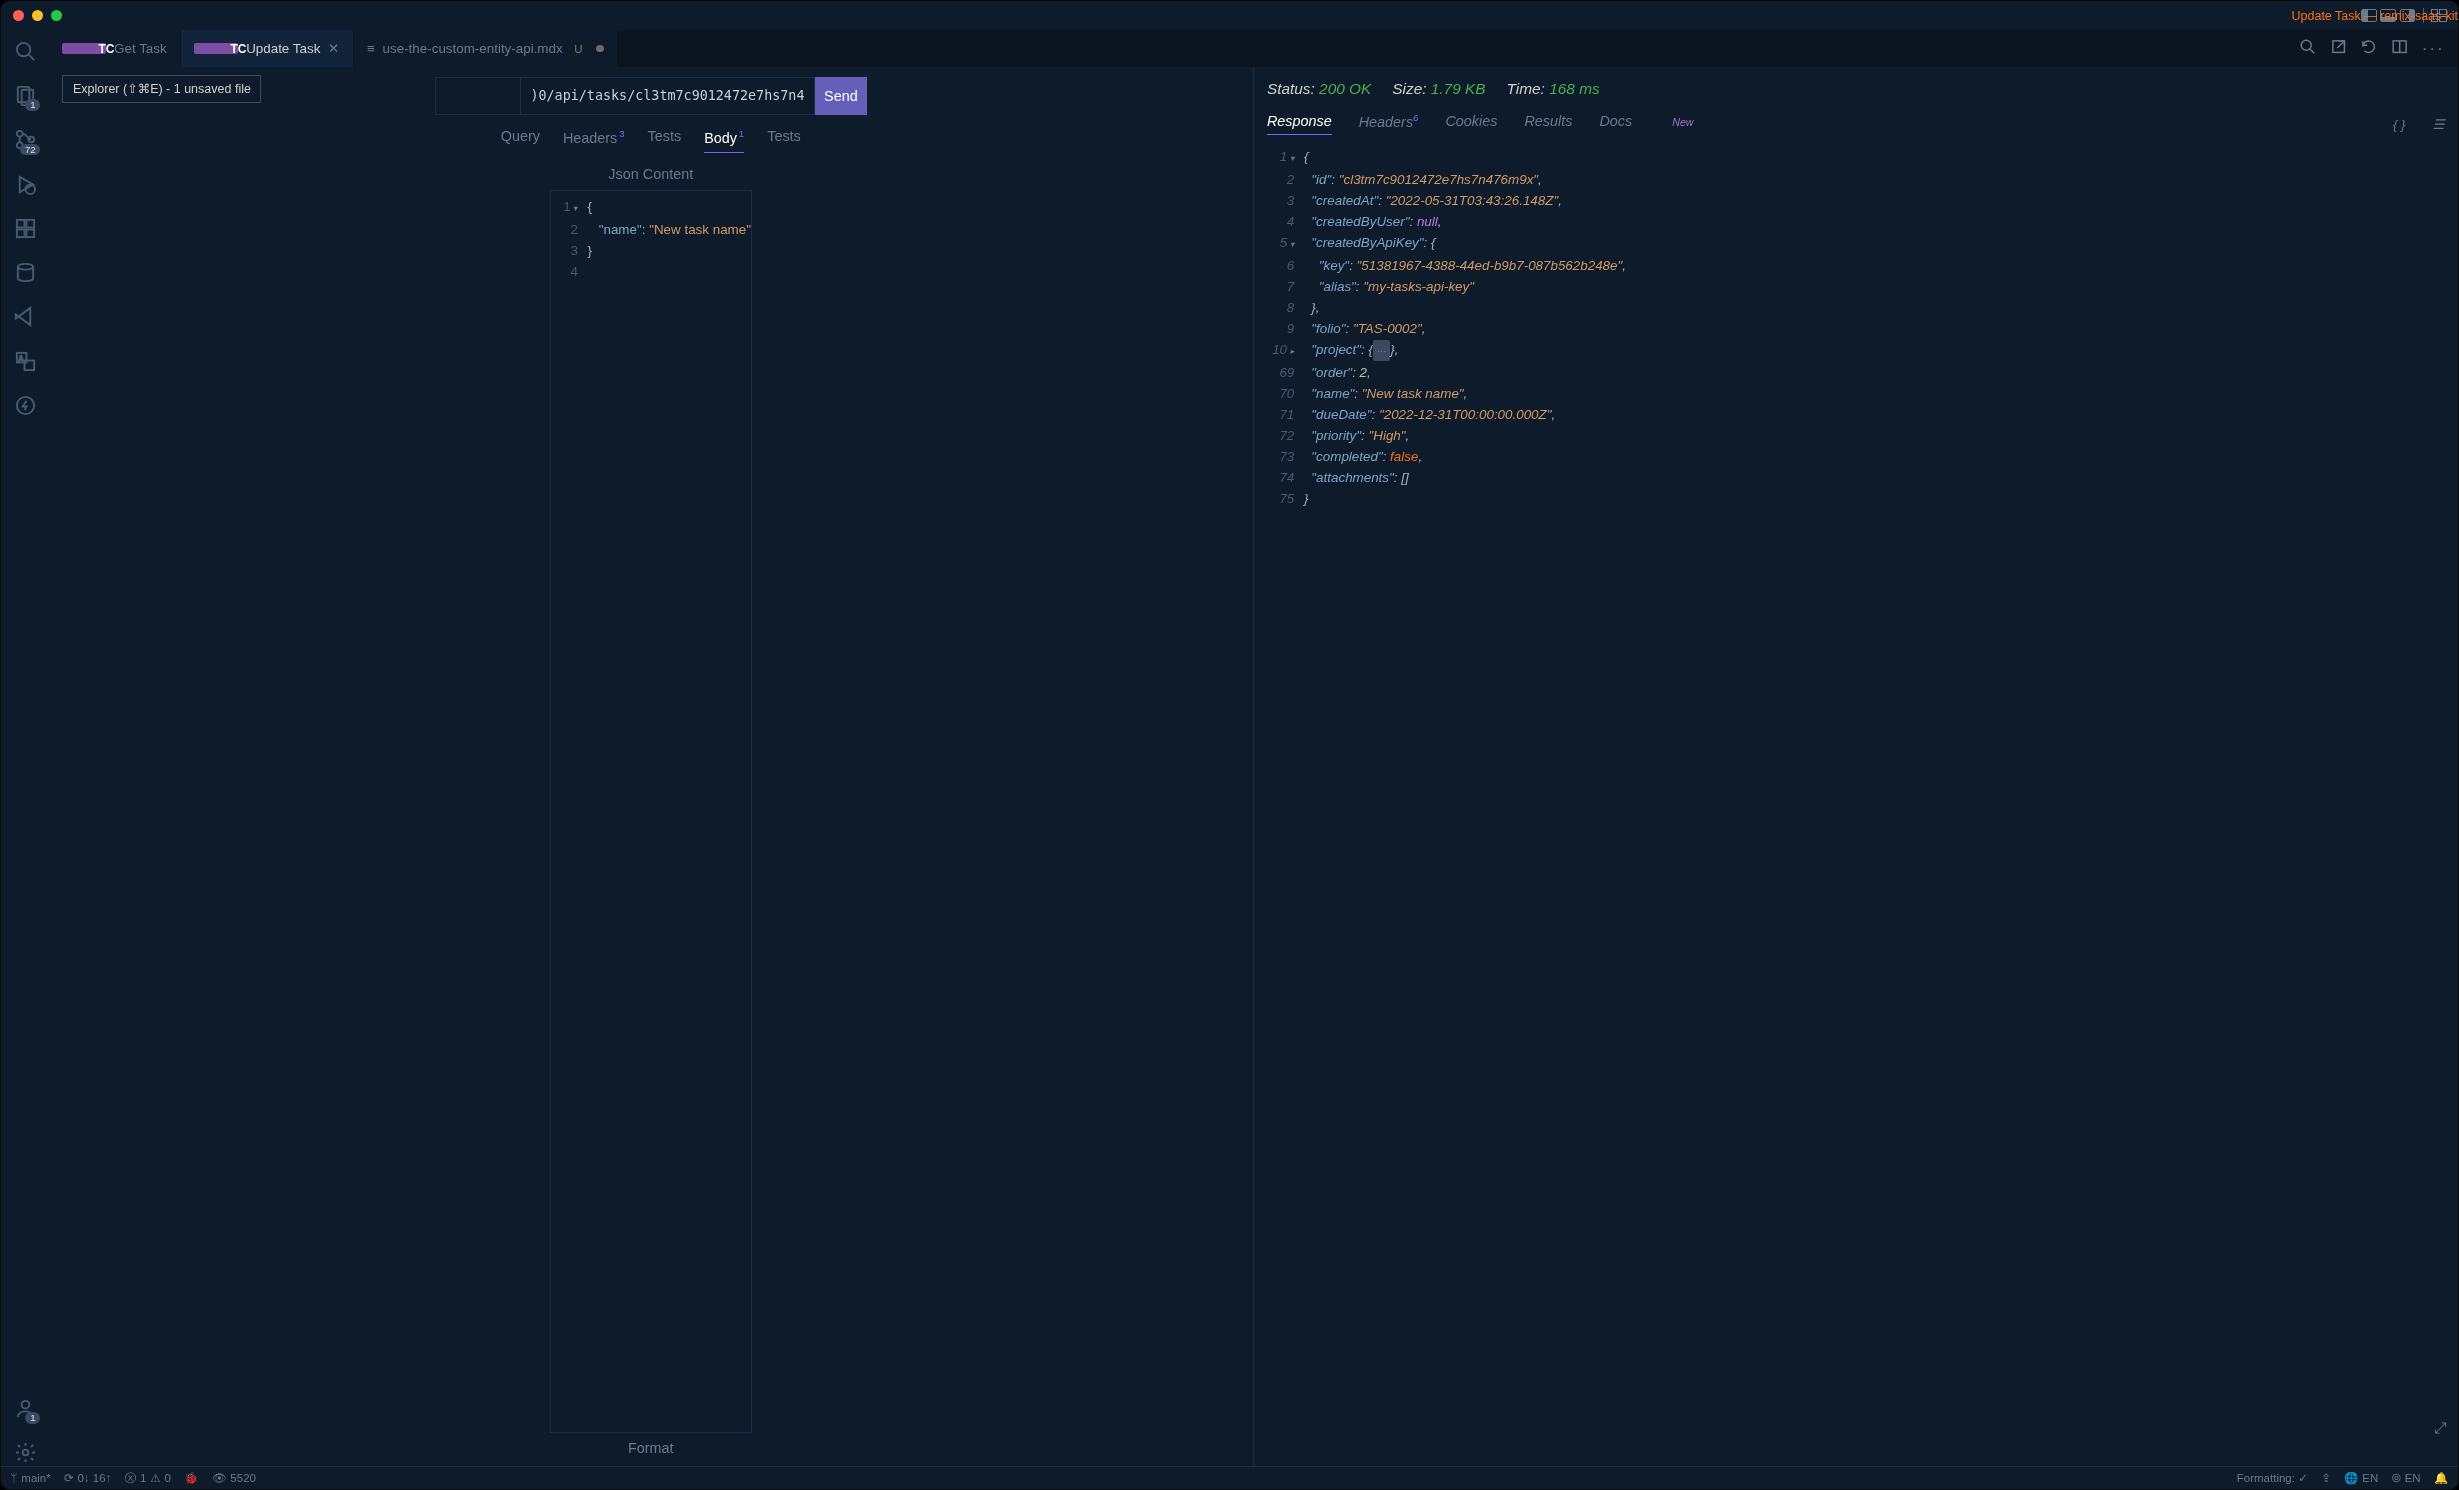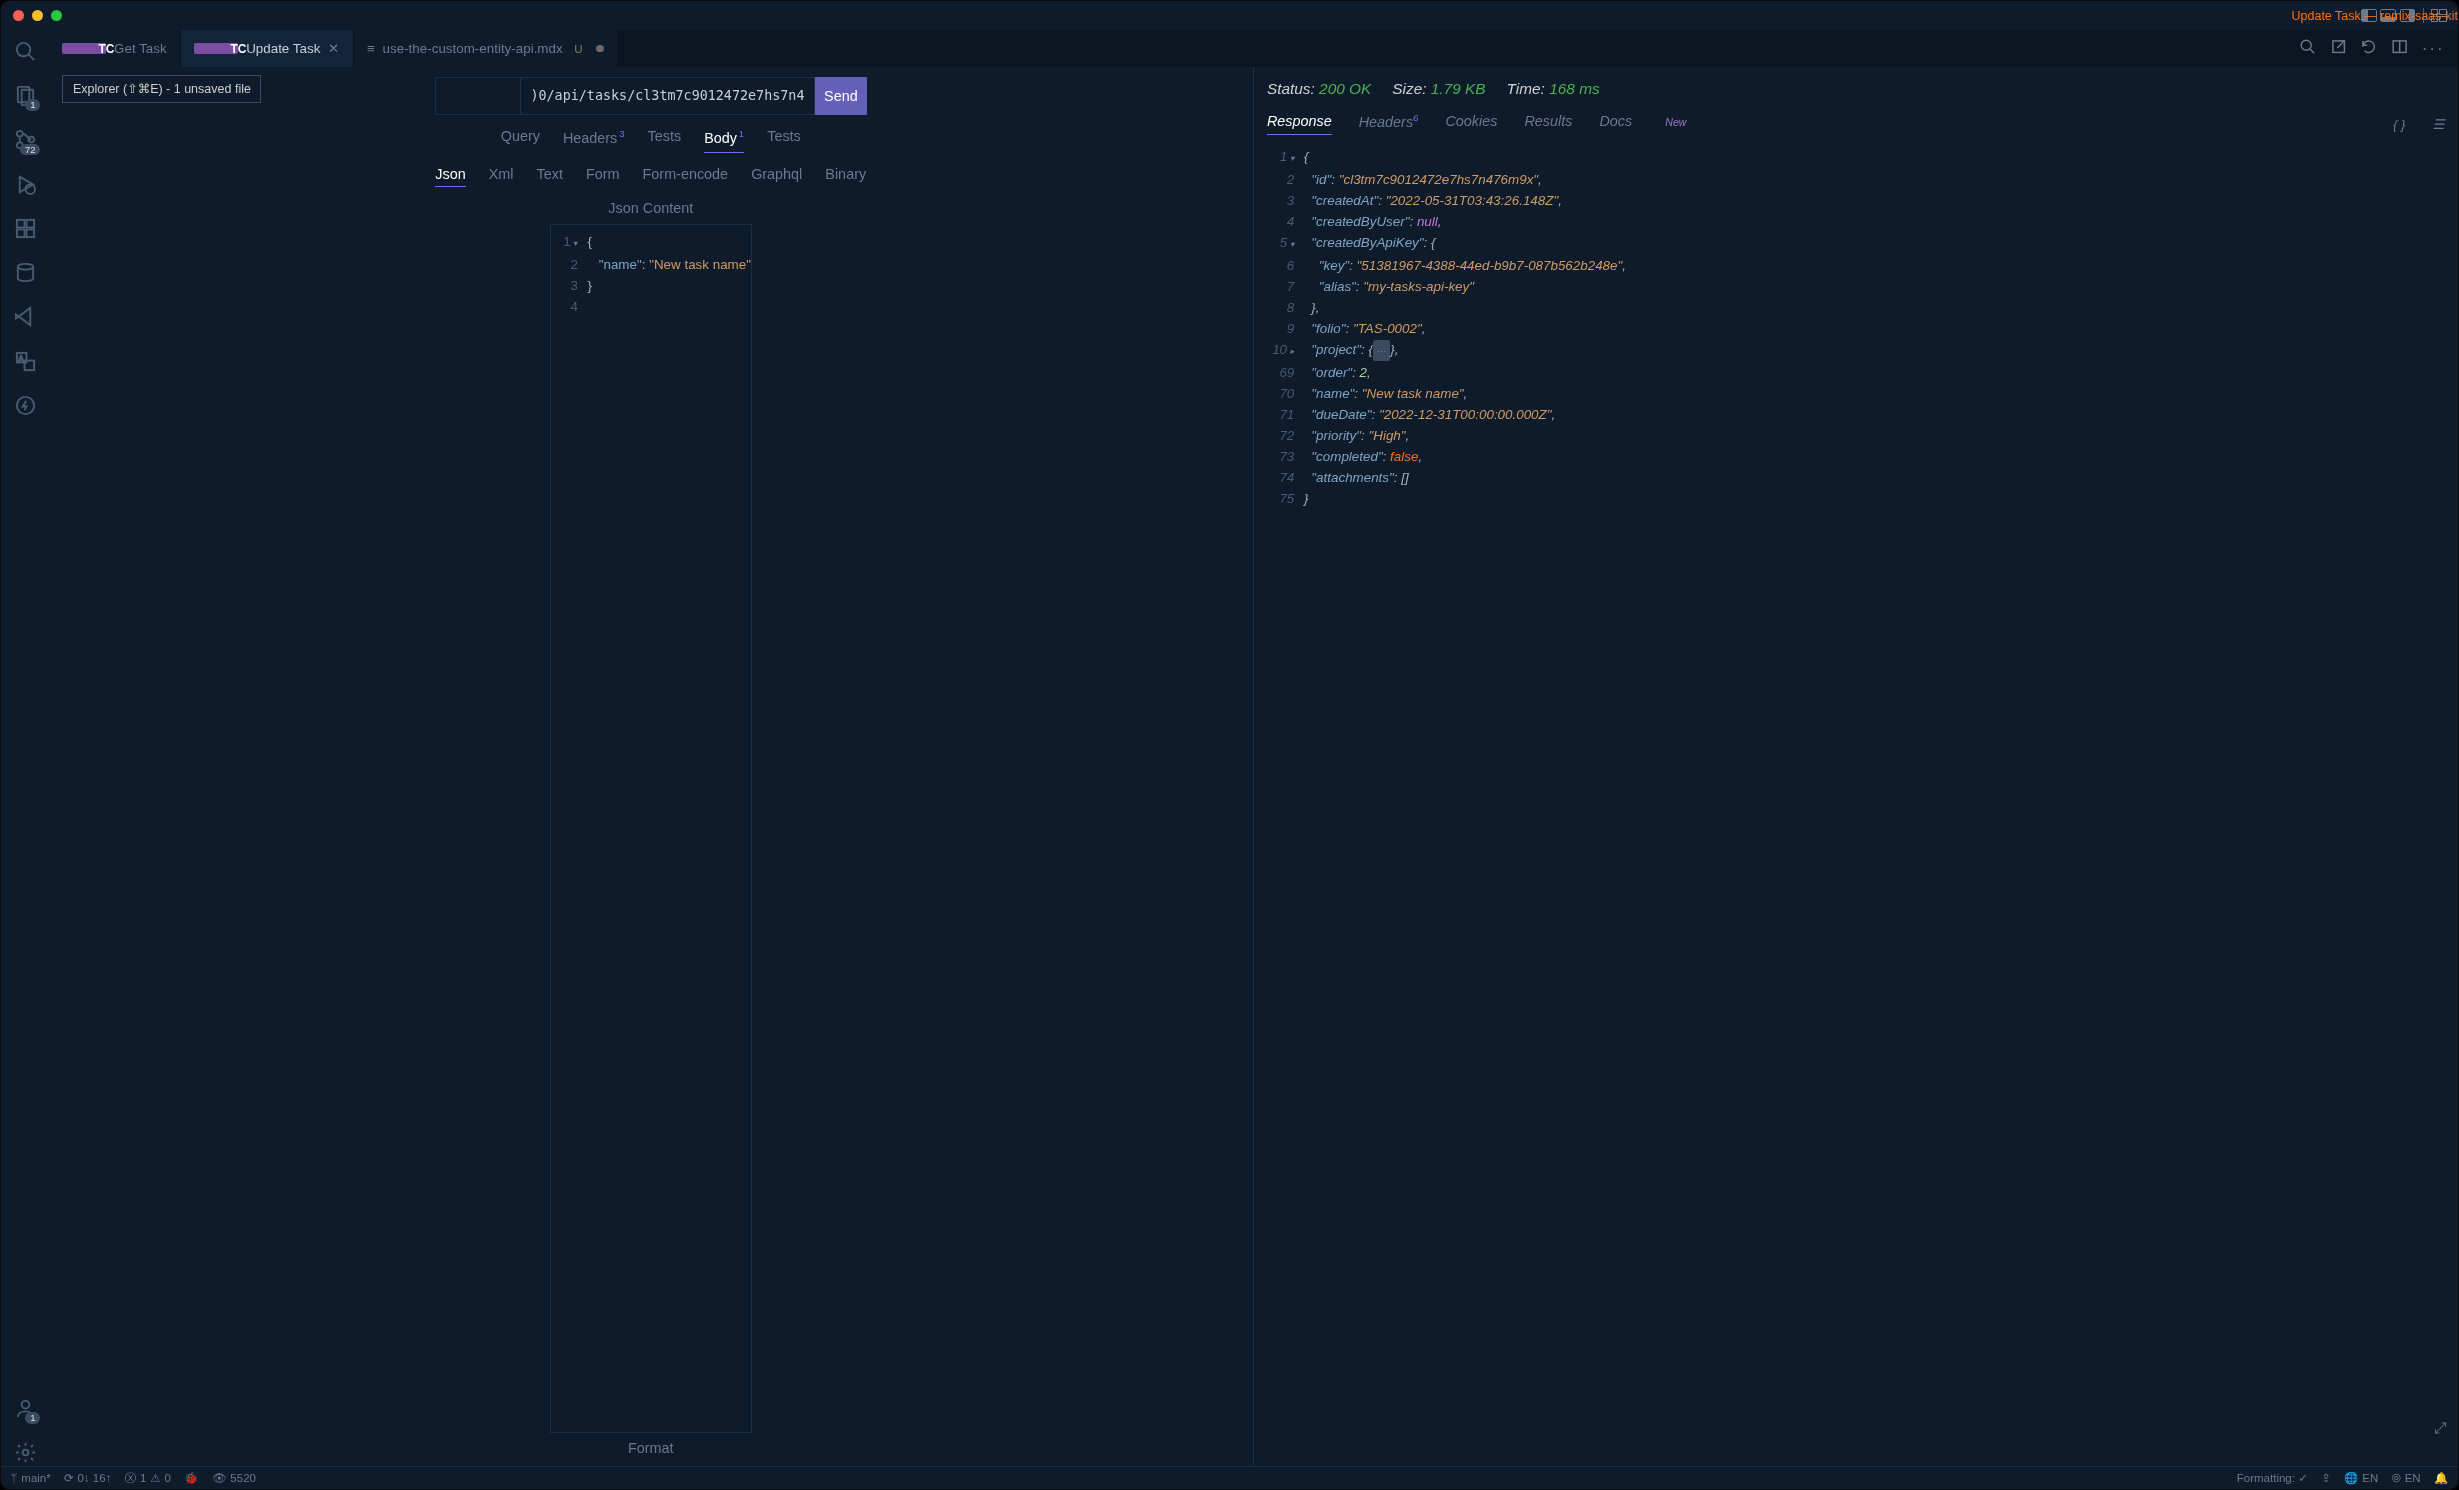--- a/index.html
+++ b/index.html
@@ -216,21 +216,21 @@
   
   .status-row { display:flex; gap:21px; font-size:15.4px; margin-bottom:13.4px; margin-top:3.8px;}
   .status-item { color: var(--text-main); }
   .status-item .label{color:#d0d0d0;}
   .status-item .val{color:#4caf50;}
 
   .resp-tabs { display:flex; gap:27px; font-size:14.4px; margin-bottom:9.6px; align-items:center;}
   .resp-tab { color: var(--text-dim); padding-bottom:5.8px; border-bottom:1.9px solid transparent; cursor:pointer;}
   .resp-tab.active { color:#fff; border-bottom-color: var(--accent-purple);}
   .resp-tab sup{color:#7b68ee;font-size:9.6px;}
-  .resp-tab .new-badge{color:#a078d0;font-size:10.6px;margin-left:6px;padding-left:27px;}
+  .resp-tab .new-badge{color:#a078d0;font-size:10.6px;margin-left:13px;padding-left:27px;}
   .resp-spacer{flex:1;}
   .resp-icon{color:var(--text-dim);font-size:13.4px;cursor:pointer;}
 
   .resp-body {
     flex:1;
     font-family: Menlo, Consolas, monospace;
     font-size:13.4px;
     overflow:auto;
   }
   .fold-badge{display:inline-block;background:#3a4a60;color:#888;border-radius:1.9px;padding:0 3.8px;font-size:9.6px;vertical-align:middle;}
@@ -413,29 +413,20 @@
             <div class="url-input">)0/api/tasks/cl3tm7c9012472e7hs7n4</div>
             <button class="send-btn">Send</button>
           </div>
           <div class="req-tabs" id="req-tabs">
               <div class="req-tab">Query</div>
               <div class="req-tab">Headers<sup>3</sup></div>
               <div class="req-tab">Tests</div>
               <div class="req-tab active">Body<sup>1</sup></div>
               <div class="req-tab">Tests</div>
             </div>
-          <div class="body-type-tabs" id="body-type-tabs">
-              <div class="body-type-tab active">Json</div>
-              <div class="body-type-tab">Xml</div>
-              <div class="body-type-tab">Text</div>
-              <div class="body-type-tab">Form</div>
-              <div class="body-type-tab">Form-encode</div>
-              <div class="body-type-tab">Graphql</div>
-              <div class="body-type-tab">Binary</div>
-            </div>
           <div class="section-label">Json Content</div>
           <div class="code-editor" id="request-body">
               <div class="code-line">
                 <div class="gutter">1<span class="fold-caret">▾</span></div>
                 <div class="code-content"><span class="tok-punc">{</span></div>
               </div>
               <div class="code-line">
                 <div class="gutter">2</div>
                 <div class="code-content"><span>   </span><span class="tok-key">"name"</span><span class="tok-punc">: </span><span class="tok-str">"New task name"</span></div>
               </div>

